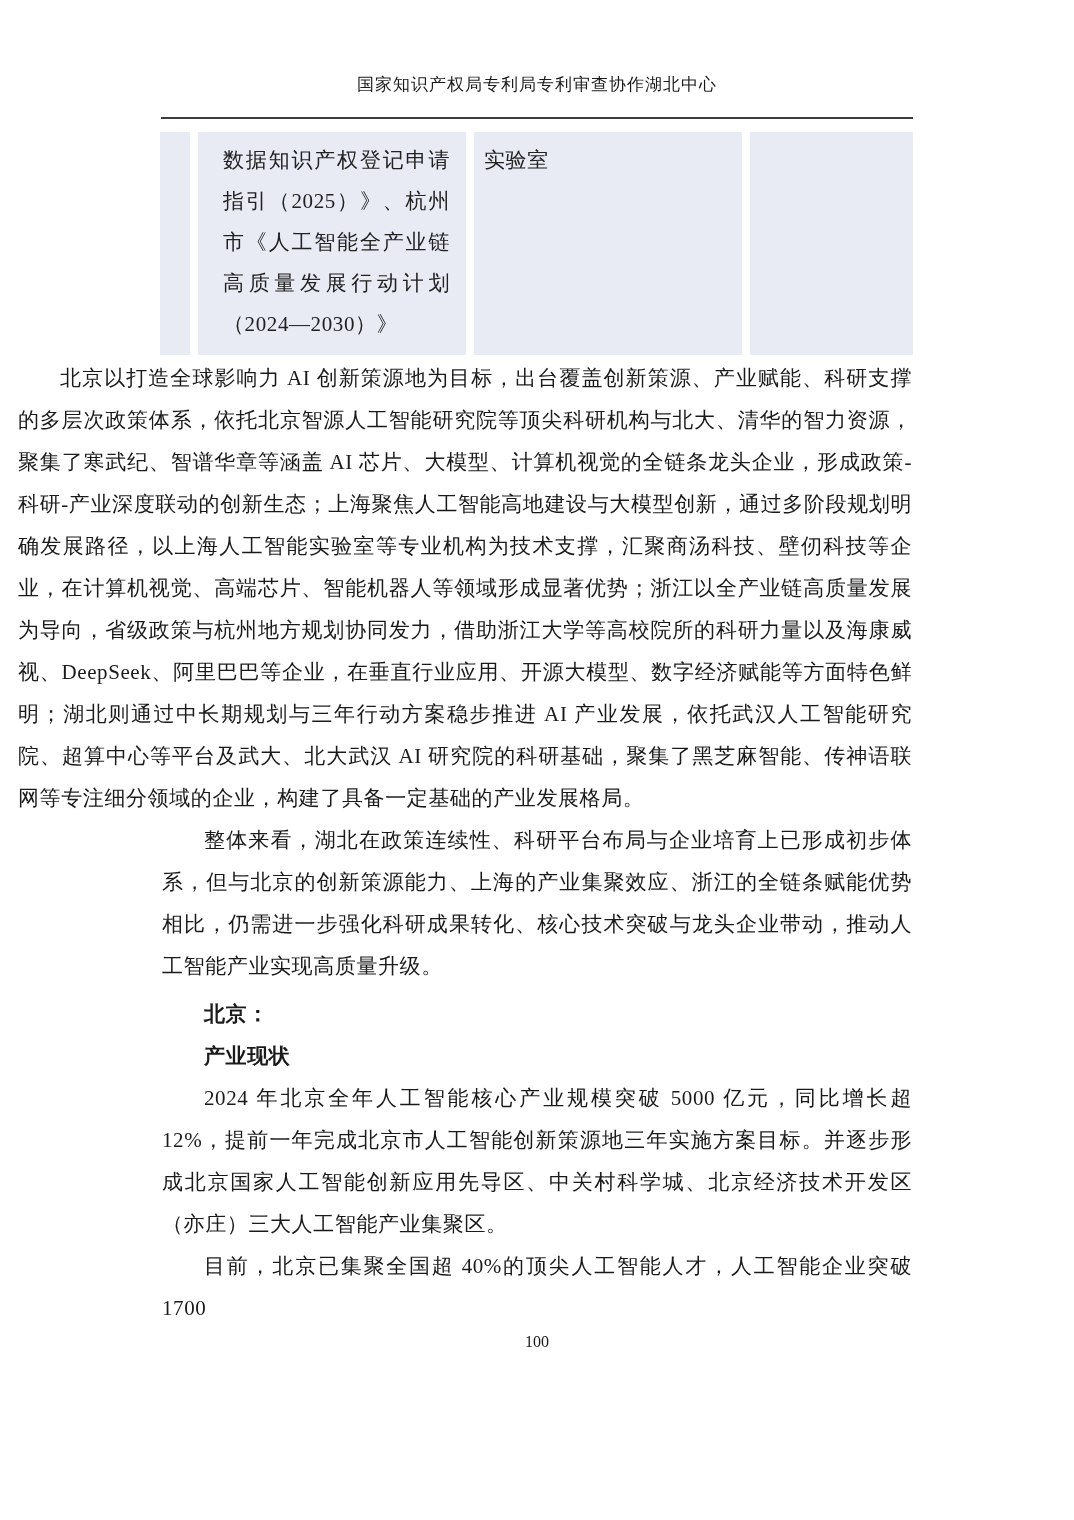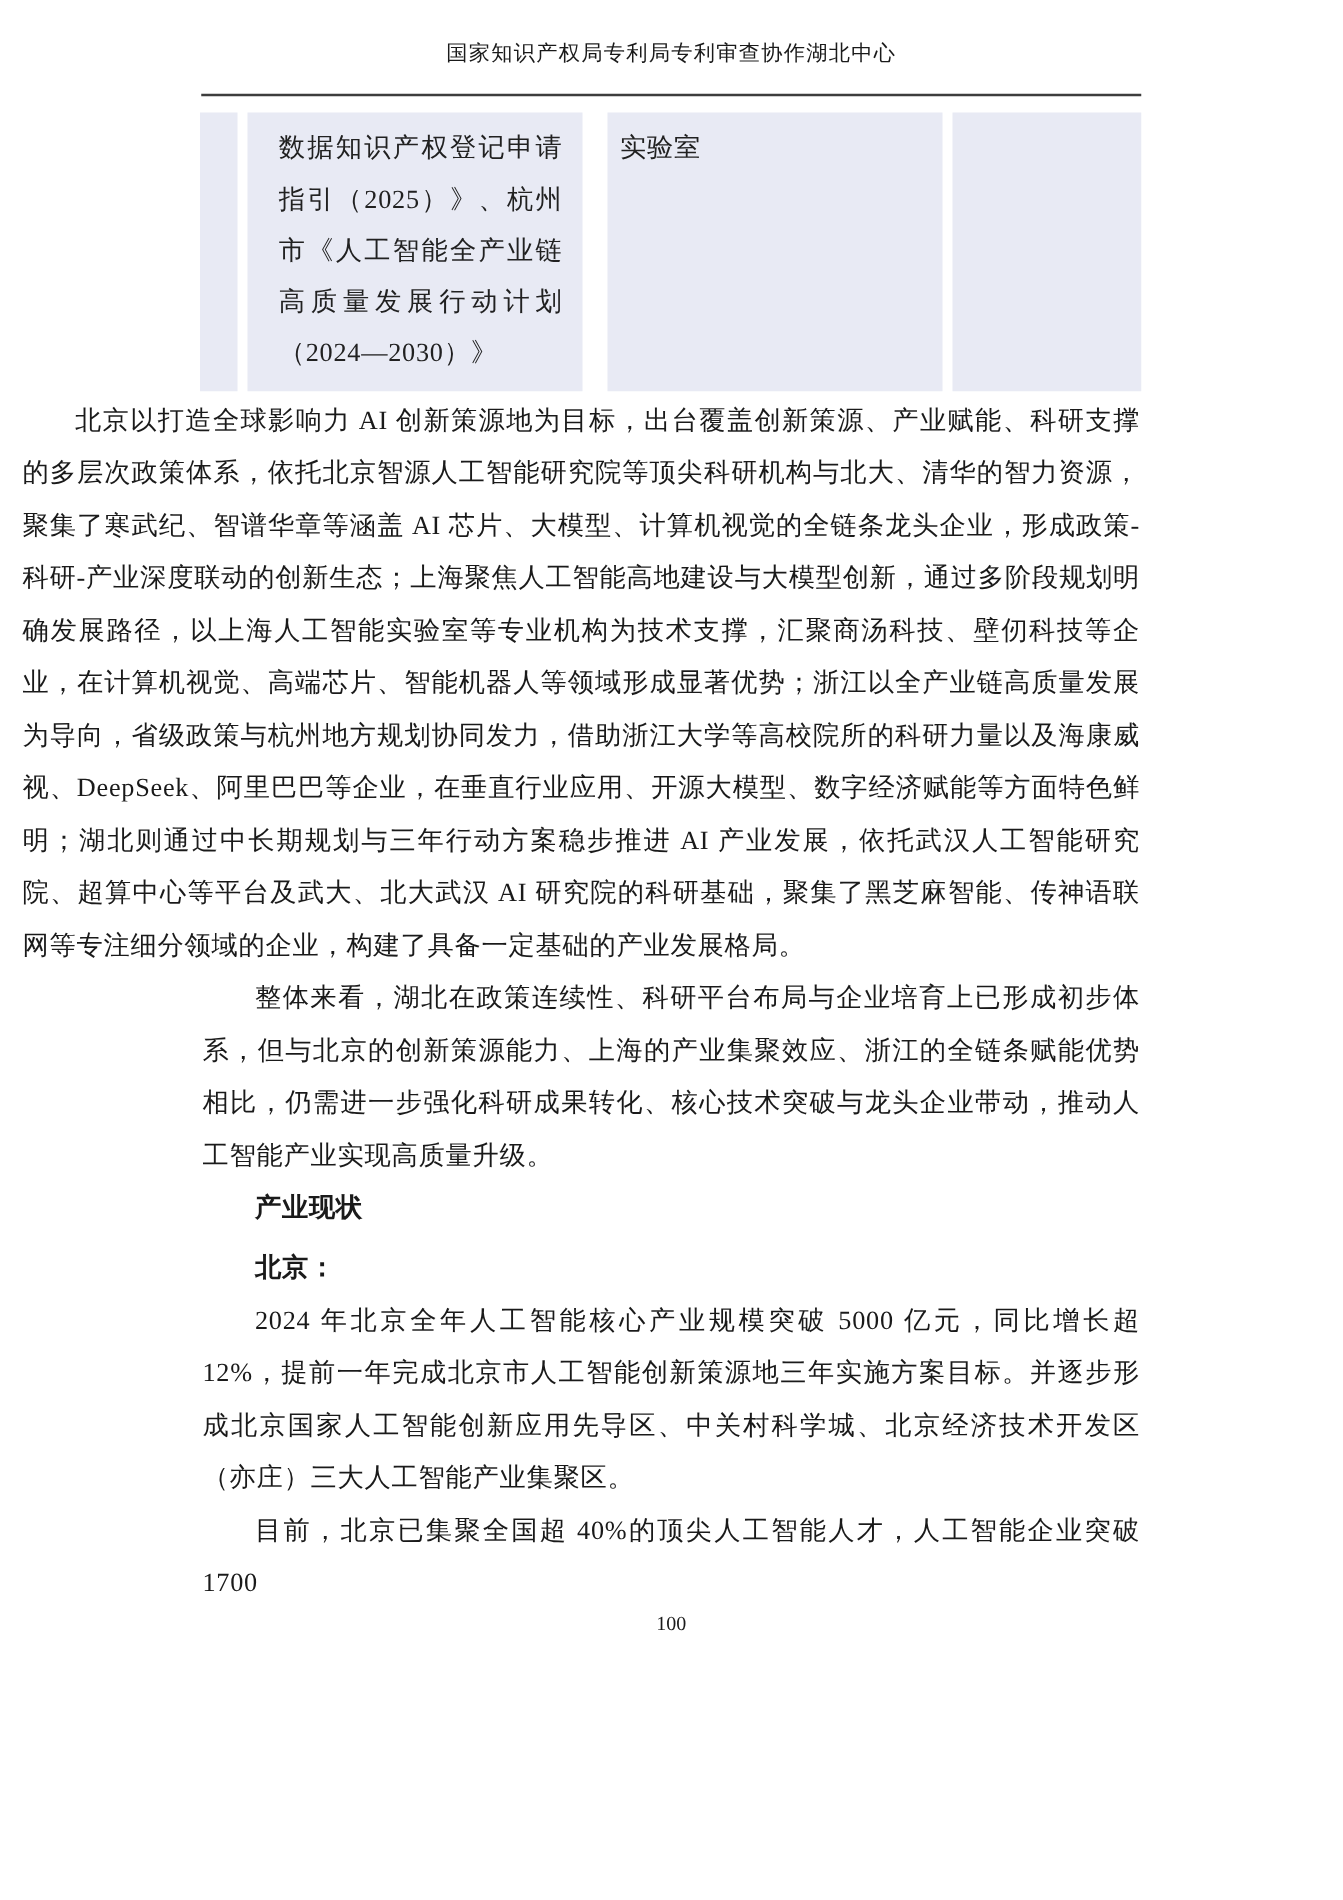--- a/index.html
+++ b/index.html
@@ -7,21 +7,21 @@
   body {
     width: 1074px;
     height: 1520px;
     margin: 0 auto;
     position: relative;
     overflow: hidden;
     font-family: "Liberation Serif", "DejaVu Serif", serif;
     color: var(--text, #1a1a1a);
   }
   .running-header-title {
-    padding-top: 32px;
+    padding-top: 74px;
     text-align: center;
     font-size: 17px;
     line-height: 22px;
     letter-spacing: 1px;
     color: var(--text, #1a1a1a);
   }
   .header-rule {
     height: 2px;
     background: var(--header-rule, #3d3d3d);
     margin: 21px 161px 0 161px;
@@ -36,21 +36,21 @@
     background: var(--table-cell-bg, #e8eaf4);
     font-size: 21px;
     line-height: 41px;
     letter-spacing: 0.6px;
     text-align: justify;
     text-justify: inter-ideograph;
     color: #212121;
   }
   .cell.col-index { width: 30px; }
   .cell.col-policy { width: 268px; padding: 8px 16px 10px 25px; }
-  .cell.col-platform { width: 268px; padding: 8px 15px 10px 10px; margin-left: 12px; }
+  .cell.col-platform { width: 268px; padding: 8px 15px 10px 10px; }
   .cell.col-extra { flex: 1; }
   p.body-para {
     margin: 0 162px;
     font-size: 21px;
     line-height: 42px;
     letter-spacing: 0.6px;
     text-align: justify;
     text-justify: inter-ideograph;
     text-indent: 2em;
     color: var(--text, #1a1a1a);
@@ -87,23 +87,23 @@
     <div class="cell col-index"></div>
     <div class="cell col-policy">数据知识产权登记申请指引（2025）》、杭州市《人工智能全产业链高质量发展行动计划（2024—2030）》</div>
     <div class="cell col-platform">实验室</div>
     <div class="cell col-extra"></div>
   </div>
 
   <p class="body-para first-after-table">北京以打造全球影响力 AI 创新策源地为目标，出台覆盖创新策源、产业赋能、科研支撑的多层次政策体系，依托北京智源人工智能研究院等顶尖科研机构与北大、清华的智力资源，聚集了寒武纪、智谱华章等涵盖 AI 芯片、大模型、计算机视觉的全链条龙头企业，形成政策-科研-产业深度联动的创新生态；上海聚焦人工智能高地建设与大模型创新，通过多阶段规划明确发展路径，以上海人工智能实验室等专业机构为技术支撑，汇聚商汤科技、壁仞科技等企业，在计算机视觉、高端芯片、智能机器人等领域形成显著优势；浙江以全产业链高质量发展为导向，省级政策与杭州地方规划协同发力，借助浙江大学等高校院所的科研力量以及海康威视、DeepSeek、阿里巴巴等企业，在垂直行业应用、开源大模型、数字经济赋能等方面特色鲜明；湖北则通过中长期规划与三年行动方案稳步推进 AI 产业发展，依托武汉人工智能研究院、超算中心等平台及武大、北大武汉 AI 研究院的科研基础，聚集了黑芝麻智能、传神语联网等专注细分领域的企业，构建了具备一定基础的产业发展格局。</p>
 
   <p class="body-para">整体来看，湖北在政策连续性、科研平台布局与企业培育上已形成初步体系，但与北京的创新策源能力、上海的产业集聚效应、浙江的全链条赋能优势相比，仍需进一步强化科研成果转化、核心技术突破与龙头企业带动，推动人工智能产业实现高质量升级。</p>
 
+  <p class="doc-heading gap-above">北京：</p>
+
   <p class="doc-heading">产业现状</p>
-
-  <p class="doc-heading gap-above">北京：</p>
 
   <p class="body-para">2024 年北京全年人工智能核心产业规模突破 5000 亿元，同比增长超 12%，提前一年完成北京市人工智能创新策源地三年实施方案目标。并逐步形成北京国家人工智能创新应用先导区、中关村科学城、北京经济技术开发区（亦庄）三大人工智能产业集聚区。</p>
 
   <p class="body-para">目前，北京已集聚全国超 40%的顶尖人工智能人才，人工智能企业突破 1700</p>
 
   <div class="page-footer">100</div>
 
 </div>
 
 </body></html>

